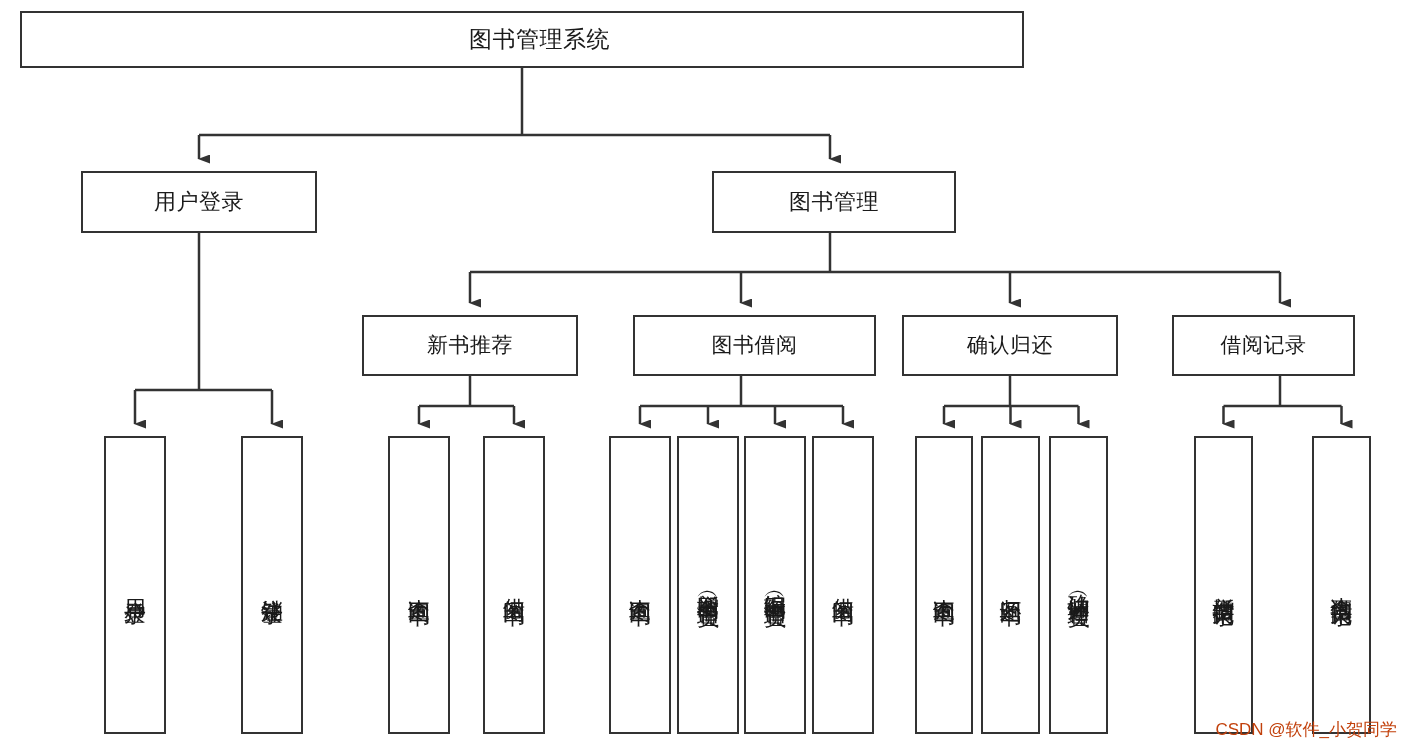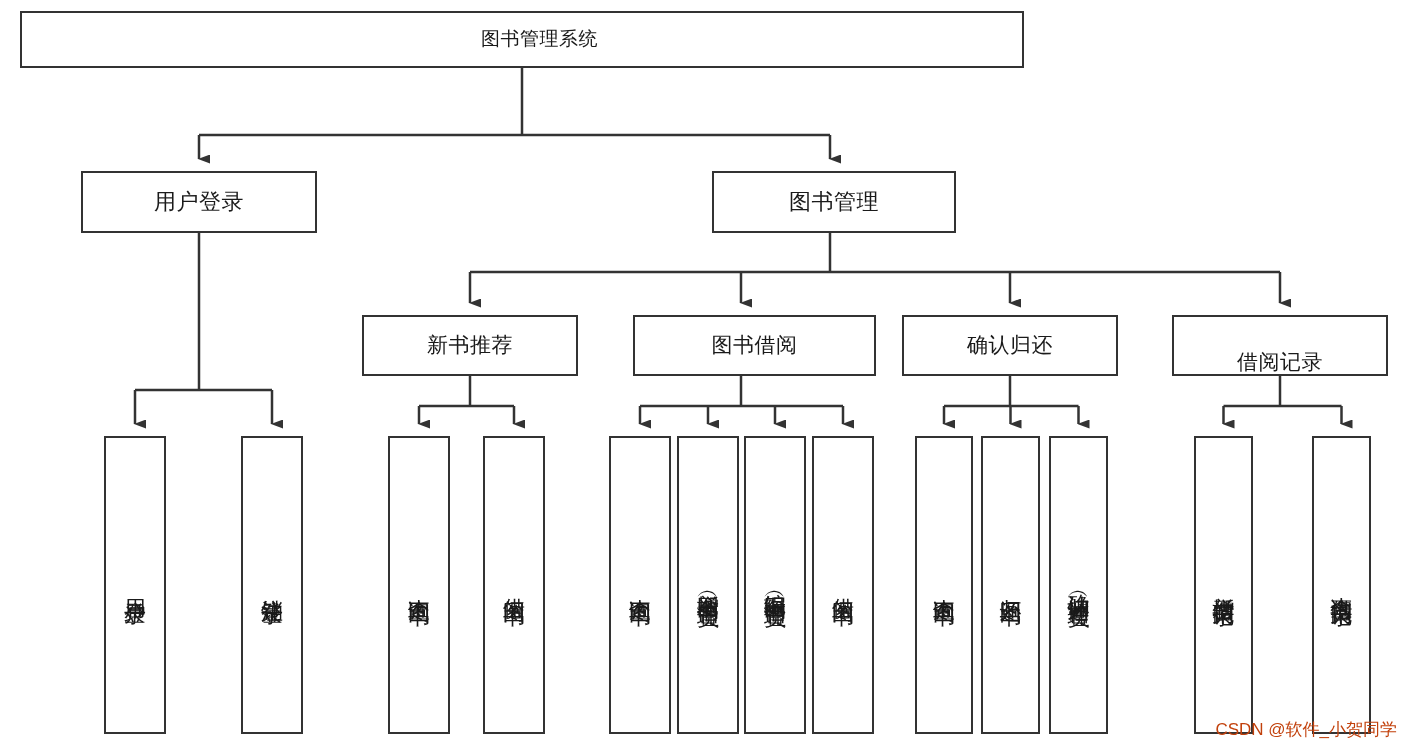--- a/index.html
+++ b/index.html
@@ -36,21 +36,21 @@
     overflow: hidden;
   }
   .node-label {
     color: #1a1a1a;
     font-family: "Liberation Sans", "DejaVu Sans", sans-serif;
     font-weight: 400;
     line-height: 1.08;
     letter-spacing: 0.5px;
     white-space: nowrap;
   }
-  .level-root .node-label { font-size: 19px; margin-left: 35px; }
+  .level-root .node-label { font-size: 23px; margin-left: 35px; }
   .level-two .node-label  { font-size: 22px; }
   .level-three .node-label{ font-size: 21px; }
   .leaf .node-label {
     font-size: 22px;
     writing-mode: vertical-rl;
     text-orientation: upright;
     letter-spacing: 2px;
     line-height: 1;
   }
   #watermark {
@@ -124,21 +124,21 @@
       </div>
       <div class="node-box level-three" style="left: 362px; top: 315px; width: 216px; height: 61px;">
         <span class="node-label">新书推荐</span>
       </div>
       <div class="node-box level-three" style="left: 633px; top: 315px; width: 243px; height: 61px;">
         <span class="node-label">图书借阅</span>
       </div>
       <div class="node-box level-three" style="left: 902px; top: 315px; width: 216px; height: 61px;">
         <span class="node-label">确认归还</span>
       </div>
-      <div class="node-box level-three" style="left: 1172px; top: 315px; width: 216px; height: 61px; align-items: flex-end;">
+      <div class="node-box level-three" style="left: 1172px; top: 315px; width: 183px; height: 61px;">
         <span class="node-label">借阅记录</span>
       </div>
       <div class="node-box leaf" style="left: 104px; top: 436px; width: 62px; height: 298px;">
         <span class="node-label">用户登录</span>
       </div>
       <div class="node-box leaf" style="left: 241px; top: 436px; width: 62px; height: 298px;">
         <span class="node-label">注销登录</span>
       </div>
       <div class="node-box leaf" style="left: 388px; top: 436px; width: 62px; height: 298px;">
         <span class="node-label">查询图书</span>

